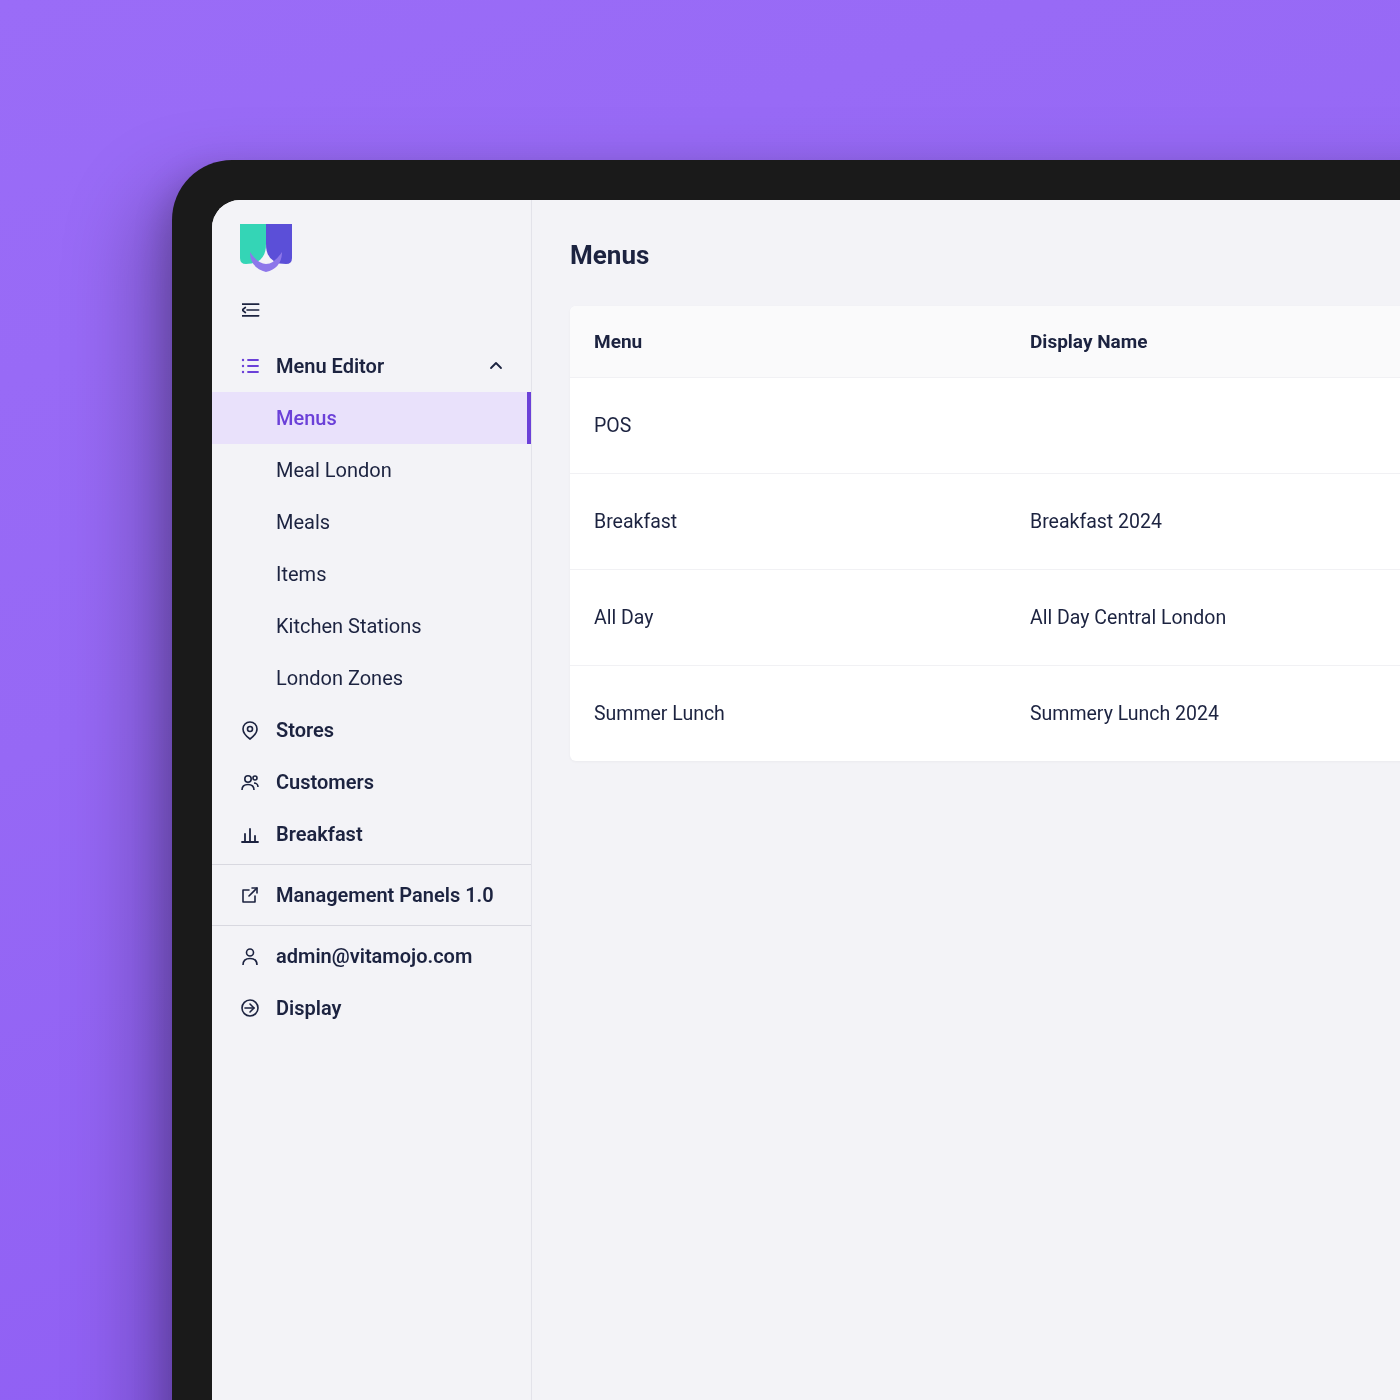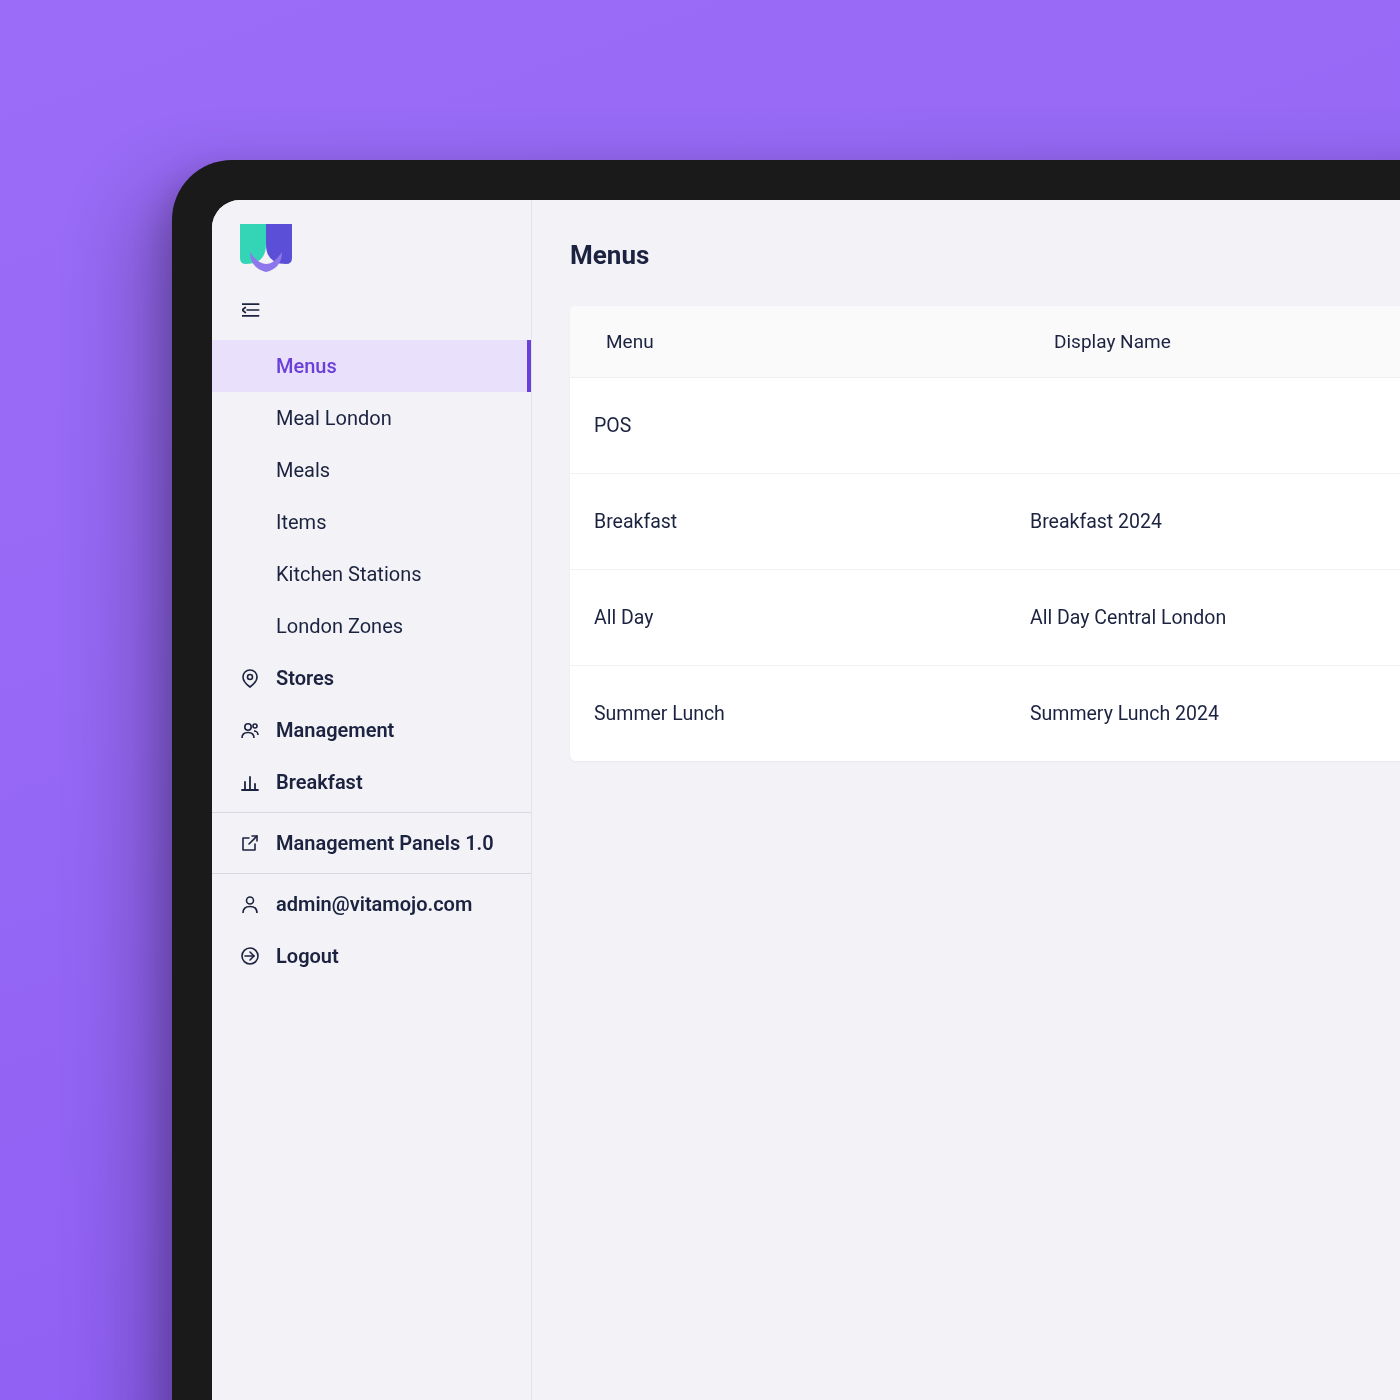--- a/index.html
+++ b/index.html
@@ -126,25 +126,24 @@
     border-radius: 6px 0 0 6px;
     box-shadow: 0 1px 3px rgba(0,0,0,0.04);
   }
   .thead {
     background: #fafafb;
     border-radius: 6px 0 0 0;
     display: flex;
     padding: 0 24px;
   }
   .th {
-    font-weight: 400;
+    font-weight: 700;
     color: #1c2340;
     font-size: 19px;
     padding: 24px 0;
-    margin-left: 12px;
   }
   .col-menu { width: 436px; }
   .col-display { flex: 1; }
   .trow {
     display: flex;
     padding: 0 24px;
     border-top: 1px solid #f1f1f4;
   }
   .trow:first-of-type { border-top: none; }
   .td {
@@ -175,20 +174,38 @@
             <line x1="0" y1="2" x2="20" y2="2"></line>
             <line x1="6" y1="9" x2="20" y2="9"></line>
             <line x1="0" y1="16" x2="20" y2="16"></line>
             <polyline points="4,6 0,9 4,12" fill="none"></polyline>
           </svg>
         </span>
       </div>
 
       <nav class="nav">
 
+        <div class="nav-item">
+          <span class="icon">
+            <svg viewBox="0 0 20 20" fill="none" stroke="#6b40d8" stroke-width="1.8" stroke-linecap="round">
+              <circle cx="3" cy="4" r="1.2" fill="#6b40d8" stroke="none"></circle>
+              <line x1="8" y1="4" x2="18" y2="4"></line>
+              <circle cx="3" cy="10" r="1.2" fill="#6b40d8" stroke="none"></circle>
+              <line x1="8" y1="10" x2="18" y2="10"></line>
+              <circle cx="3" cy="16" r="1.2" fill="#6b40d8" stroke="none"></circle>
+              <line x1="8" y1="16" x2="18" y2="16"></line>
+            </svg>
+          </span>
+          <span>Menu Editor</span>
+          <span class="chevron">
+            <svg viewBox="0 0 14 14" fill="none" stroke="#1c2340" stroke-width="1.8" stroke-linecap="round" stroke-linejoin="round">
+              <polyline points="2,9 7,4 12,9"></polyline>
+            </svg>
+          </span>
+        </div>
 
         <div class="sub-item active">
           <span>Menus</span>
         </div>
         <div class="sub-item">
           <span>Meal London</span>
         </div>
         <div class="sub-item">
           <span>Meals</span>
         </div>
@@ -214,21 +231,21 @@
 
         <div class="nav-item">
           <span class="icon">
             <svg viewBox="0 0 20 20" fill="none" stroke="#1c2340" stroke-width="1.6">
               <circle cx="8" cy="7" r="3.2"></circle>
               <path d="M2 18 C2 14 5 12.5 8 12.5 C11 12.5 14 14 14 18"></path>
               <circle cx="15" cy="6" r="2"></circle>
               <path d="M14 11 C16 11 18 12.5 18 15"></path>
             </svg>
           </span>
-          <span>Management</span>
+          <span>Customers</span>
         </div>
 
         <div class="nav-item">
           <span class="icon">
             <svg viewBox="0 0 20 20" fill="none" stroke="#1c2340" stroke-width="1.8" stroke-linecap="round">
               <line x1="2" y1="18" x2="18" y2="18"></line>
               <line x1="5" y1="18" x2="5" y2="10"></line>
               <line x1="10" y1="18" x2="10" y2="5"></line>
               <line x1="15" y1="18" x2="15" y2="12"></line>
             </svg>
@@ -262,21 +279,21 @@
         </div>
 
         <div class="nav-item">
           <span class="icon">
             <svg viewBox="0 0 20 20" fill="none" stroke="#1c2340" stroke-width="1.6" stroke-linecap="round">
               <circle cx="10" cy="10" r="8"></circle>
               <polyline points="10,6 14,10 10,14" stroke-linejoin="round"></polyline>
               <line x1="5" y1="10" x2="14" y2="10"></line>
             </svg>
           </span>
-          <span>Logout</span>
+          <span>Display</span>
         </div>
 
       </nav>
     </aside>
 
     <main class="main">
       <h1 class="page-title">Menus</h1>
 
       <div class="card">
         <div class="thead">

